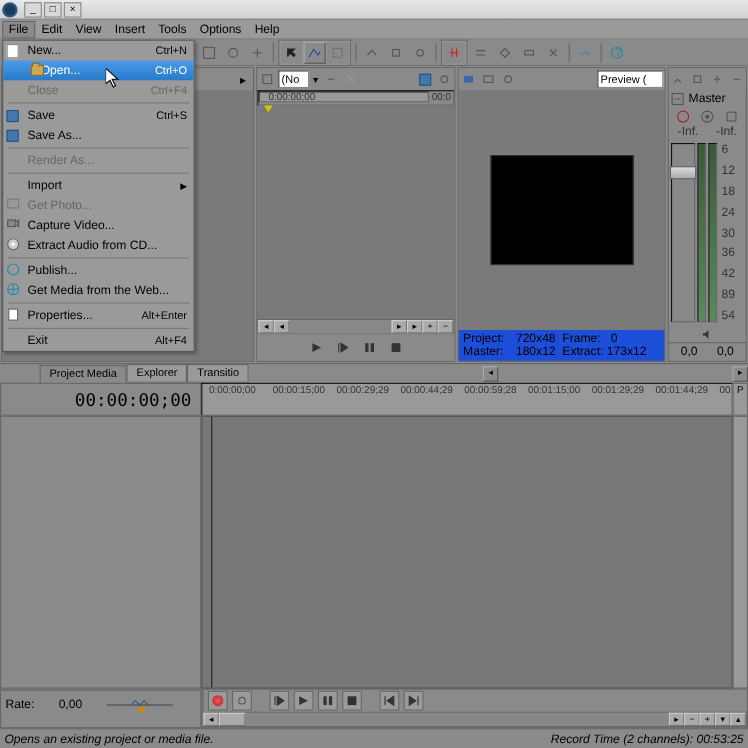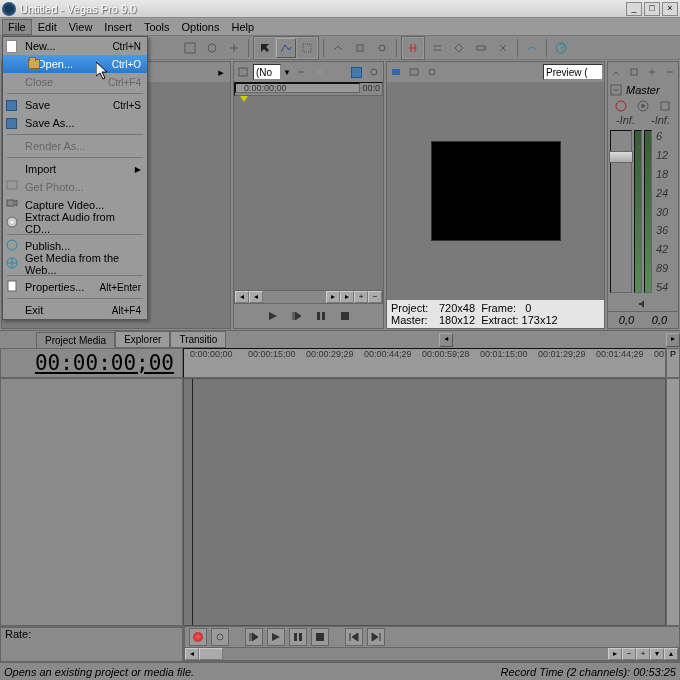--- a/index.html
+++ b/index.html
@@ -17,48 +17,48 @@
 .menu-item.open { background: #8a8a8a; border: 1px solid #666; padding: 1px 5px; }
 
 
 .toolbar { height: 24px; background: #8a8a8a; display: flex; align-items: center; padding: 2px; gap: 2px; border-bottom: 1px solid #777; }
 .tb-btn { width: 20px; height: 20px; background: #8a8a8a; border: 1px solid transparent; display: flex; align-items: center; justify-content: center; }
 .tb-btn.raised { border: 1px outset #aaa; }
 .tb-sep { width: 1px; height: 18px; background: #666; margin: 0 2px; }
 .tb-group { display: flex; gap: 1px; border: 1px solid #666; padding: 1px; background: #999; }
 
 
-.file-menu { position: absolute; left: 2px; top: 36px; width: 146px; background: #9a9a9a; border: 1px solid #555; box-shadow: 2px 2px 3px rgba(0,0,0,0.3); z-index: 100; }
+.file-menu { position: absolute; left: 2px; top: 36px; width: 175px; background: #9a9a9a; border: 1px solid #555; box-shadow: 2px 2px 3px rgba(0,0,0,0.3); z-index: 100; }
 .fm-item { height: 18px; display: flex; align-items: center; padding: 0 6px 0 22px; position: relative; }
 .fm-item.hover { background: linear-gradient(#4a9aea, #2a7aca); color: #fff; }
 .fm-item.disabled { color: #666; gap: 48px; }
 .fm-icon { position: absolute; left: 3px; width: 14px; height: 14px; }
 .fm-shortcut { margin-left: auto; font-size: 10px; }
 .fm-sep { height: 1px; background: #777; margin: 2px 4px; }
 .fm-arrow { margin-left: auto; font-size: 8px; }
 
 
 .content { position: absolute; top: 60px; left: 0; right: 0; bottom: 0; display: flex; flex-direction: column; }
 
 
 .upper-row { height: 270px; display: flex; }
 .panel { background: #8a8a8a; border: 1px solid #666; margin: 1px; display: flex; flex-direction: column; }
 .panel-left { width: 230px; }
-.panel-mid { width: 151px; }
+.panel-mid { width: 181px; }
 .panel-preview { flex: 1; }
-.panel-master { width: 72px; font-style: italic; }
+.panel-master { width: 72px; }
 
 .panel-toolbar { height: 20px; display: flex; align-items: center; gap: 2px; padding: 1px; background: #8a8a8a; }
 .pt-btn { width: 16px; height: 16px; border: 1px solid transparent; display: flex; align-items: center; justify-content: center; }
 .pt-dropdown { height: 16px; background: #fff; border: 1px inset #888; font-size: 10px; padding: 0 2px; min-width: 28px; display: flex; align-items: center; }
 
 .panel-body { flex: 1; background: #7a7a7a; }
 .preview-video { background: #7a7a7a; padding: 10px; display: flex; align-items: center; justify-content: center; }
 .video-black { width: 130px; height: 100px; background: #000; border: 1px solid #333; }
-.preview-info { padding: 2px 4px; font-size: 10px; background: #e5e5e5; line-height: 12px; }
+.preview-info { padding: 2px 4px; font-size: 10px; background: #1d4ed8; line-height: 12px; }
 .preview-label { display: flex; }
 .preview-label span:first-child { width: 48px; }
 
 .panel-scroll { height: 14px; background: #999; border: 1px solid #666; display: flex; }
 .scroll-btn { width: 14px; height: 12px; background: #aaa; border: 1px outset #ccc; font-size: 8px; text-align: center; }
 .scroll-track { flex: 1; background: #888; }
 
 .panel-transport { height: 24px; display: flex; align-items: center; justify-content: center; gap: 6px; background: #8a8a8a; }
 .trans-btn { width: 18px; height: 16px; display: flex; align-items: center; justify-content: center; }
 
@@ -76,31 +76,31 @@
 
 .tabs-row { height: 18px; background: #8a8a8a; display: flex; align-items: center; padding-left: 36px; gap: 0; border-top: 1px solid #666; }
 .tab { padding: 2px 8px; background: #9a9a9a; border: 1px solid #666; font-size: 10px; }
 .tab.active { background: #8a8a8a; border-bottom: none; font-weight: normal; }
 .tab-scroll { margin-left: auto; width: 14px; height: 14px; border: 1px outset #aaa; font-size: 8px; text-align: center; }
 
 
 .timeline-area { flex: 1; display: flex; flex-direction: column; }
 .tl-header { height: 30px; display: flex; background: #8a8a8a; }
 .tl-left { width: 183px; background: #8a8a8a; border: 1px solid #666; }
-.tl-timecode-big { height: 28px; display: flex; align-items: center; justify-content: flex-end; padding-right: 8px; font-size: 21px; font-family: monospace; color: #000; text-decoration: underline; }
+.tl-timecode-big { height: 28px; display: flex; align-items: center; justify-content: flex-end; padding-right: 8px; font-size: 16px; font-family: monospace; color: #000; }
 .tl-ruler { flex: 1; background: #999; border: 1px inset #666; display: flex; font-size: 9px; color: #333; align-items: flex-start; padding-top: 2px; overflow: hidden; position: relative; }
 .tl-tick { position: absolute; top: 0; font-size: 9px; }
 .tl-sidebar-p { width: 14px; background: #999; border: 1px solid #666; font-size: 9px; text-align: center; }
 
 .tl-body { flex: 1; display: flex; }
 .tl-tracks-left { width: 183px; background: #8a8a8a; border: 1px solid #666; }
 .tl-tracks-right { flex: 1; background: #777; border: 1px solid #555; position: relative; }
 .tl-playhead { position: absolute; left: 8px; top: 0; bottom: 0; width: 1px; background: #222; }
 .tl-scroll-v { width: 14px; background: #999; border: 1px solid #666; }
-.rate-row { height: 20px; display: flex; align-items: flex-start; background: #8a8a8a; border-top: 1px solid #666; padding: 0 4px; gap: 22px; flex-direction: column; }
+.rate-row { height: 20px; display: flex; align-items: flex-end; background: #8a8a8a; border-top: 1px solid #666; padding: 0 4px; gap: 22px; }
 .rate-slider { width: 60px; height: 12px; position: relative; }
 .rate-slider-track { position: absolute; top: 5px; left: 0; right: 0; height: 2px; background: #666; }
 .rate-triangle { position: absolute; bottom: -2px; left: 28px; width: 0; height: 0; border-left: 4px solid transparent; border-right: 4px solid transparent; border-top: 6px solid #c80; }
 
 .transport-row { flex: 1; display: flex; align-items: center; padding: 0 4px; gap: 4px; border-left: 1px solid #666; }
 .trans-main { width: 18px; height: 18px; border: 1px solid #666; display: flex; align-items: center; justify-content: center; background: #9a9a9a; }
 .rec-btn { background: radial-gradient(#f55,#a22); border-radius: 50%; width: 10px; height: 10px; }
 
 .tl-hscroll { height: 14px; display: flex; background: #999; border: 1px solid #666; }
 .hscroll-btn { width: 14px; background: #aaa; border: 1px outset #ccc; font-size: 8px; text-align: center; line-height: 10px; }
@@ -120,21 +120,20 @@
 .ico-new { width: 11px; height: 13px; background: #fff; border: 1px solid #888; }
 .ico-save { width: 11px; height: 11px; background: #47a; border: 1px solid #258; }
 
 svg { display: block; }
 </style>
 </head>
 <body>
 
 <div class="title-bar">
   <div class="title-icon"></div>
-  <div class="title-text">Untitled - Vegas Pro 9.0</div>
   <div class="win-btn">_</div>
   <div class="win-btn">□</div>
   <div class="win-btn">×</div>
 </div>
 
 <div class="menu-bar">
   <div class="menu-item open">File</div>
   <div class="menu-item">Edit</div>
   <div class="menu-item">View</div>
   <div class="menu-item">Insert</div>

